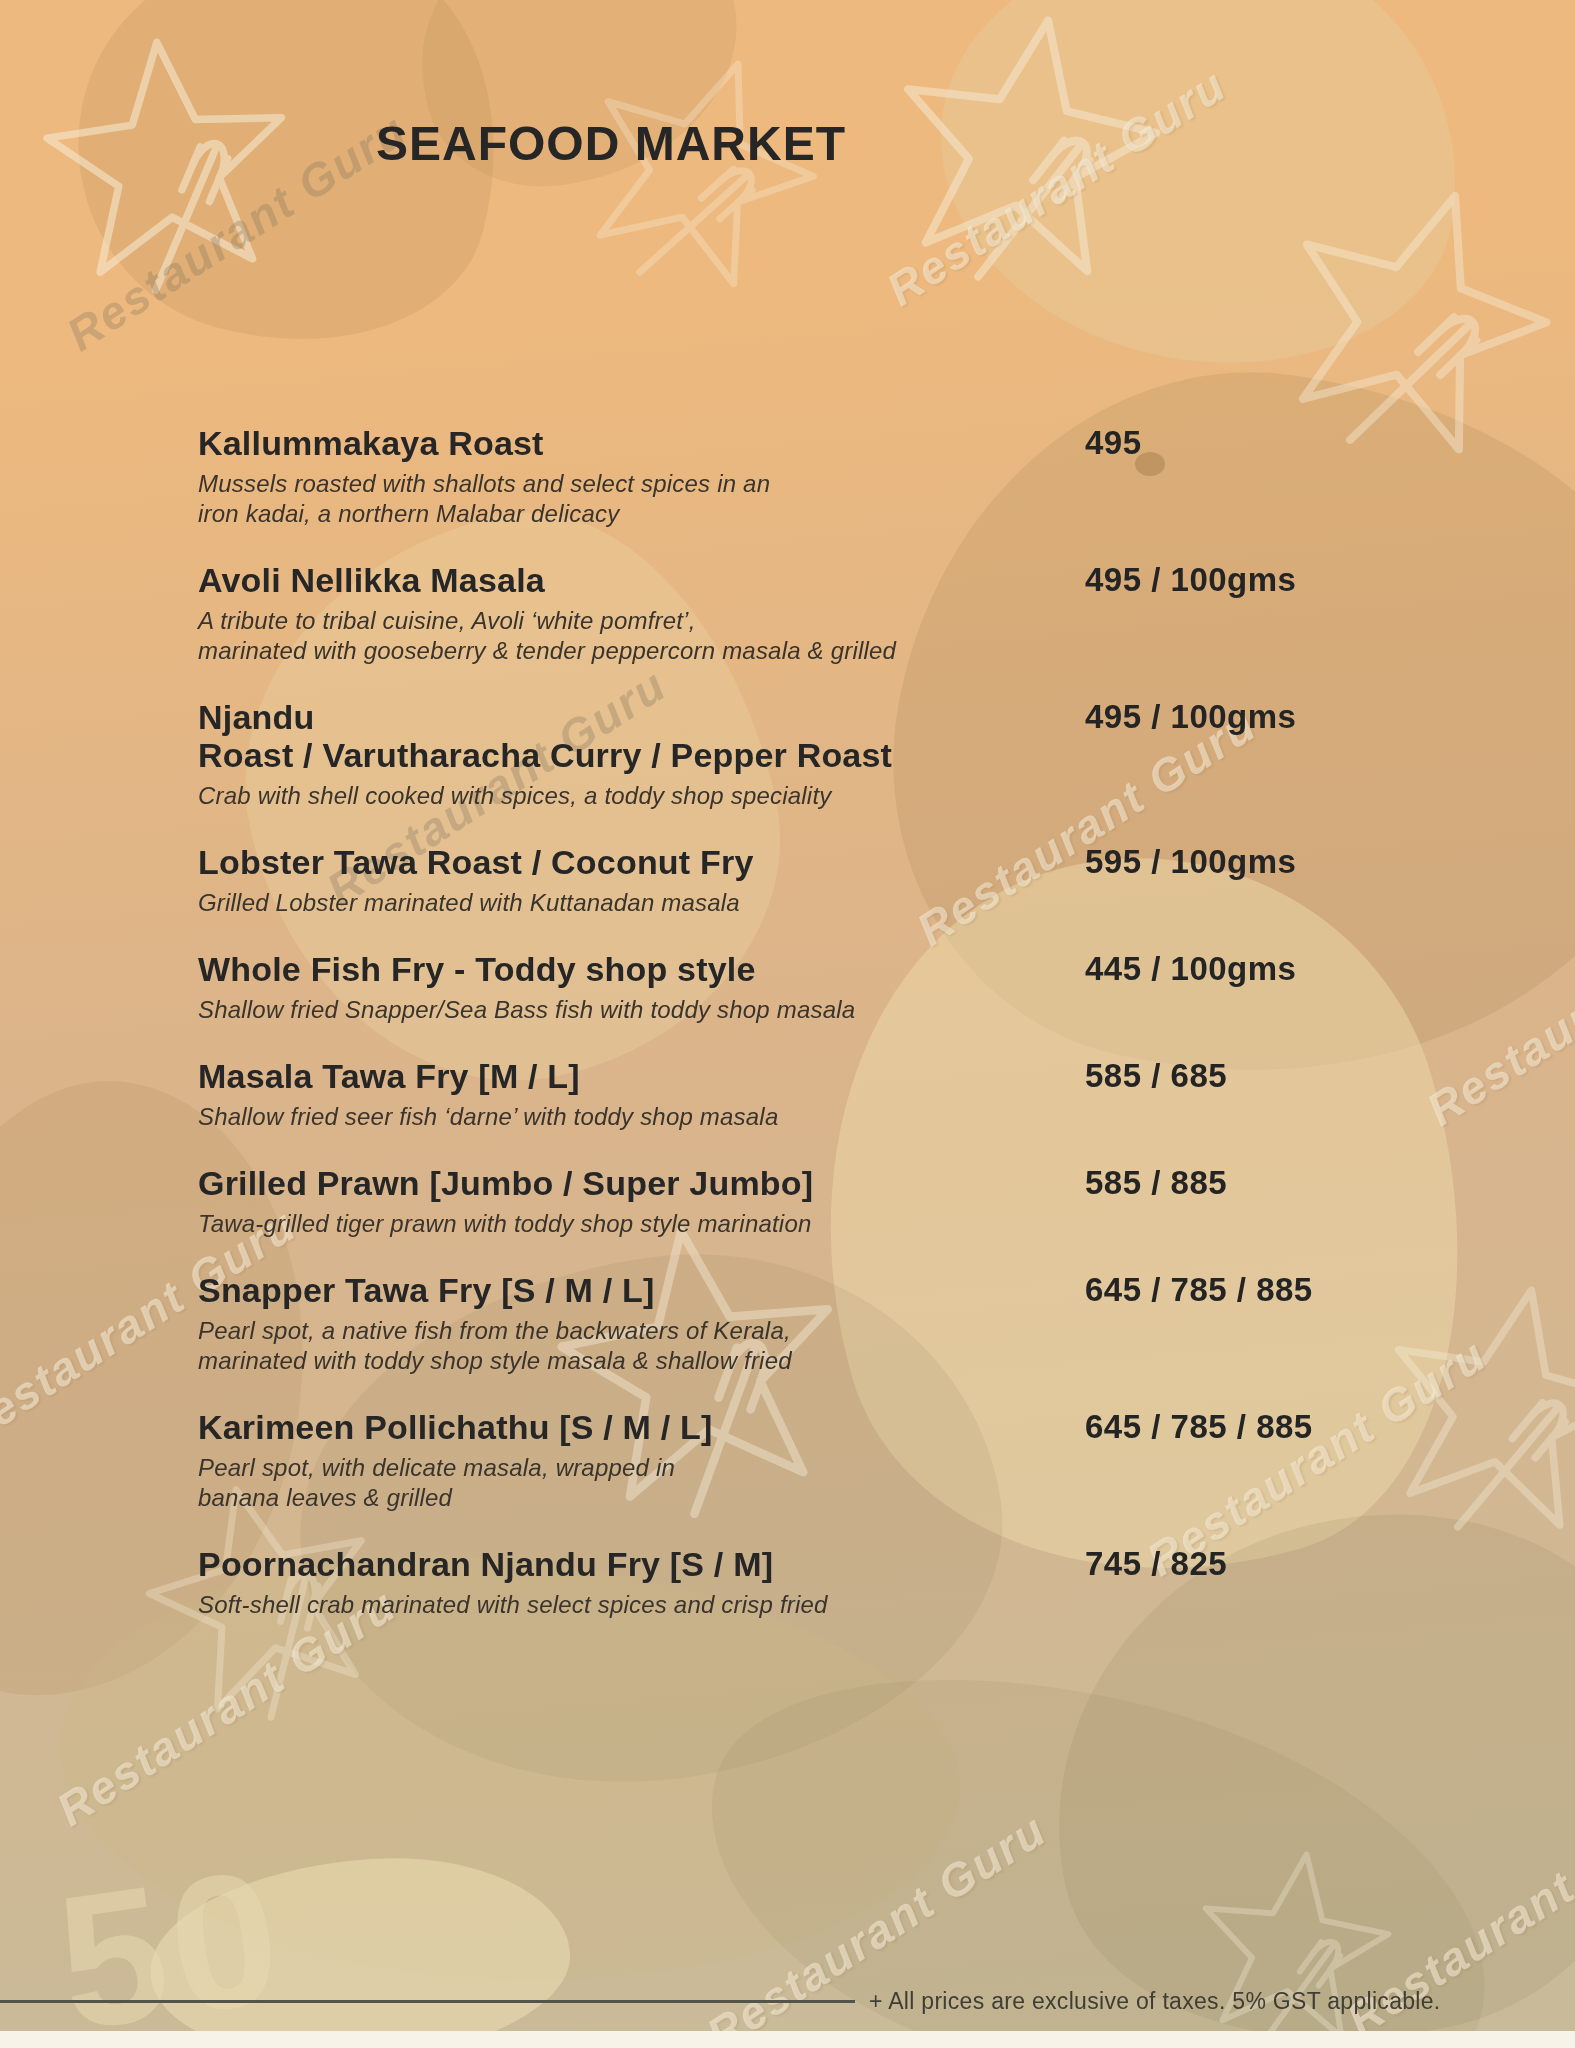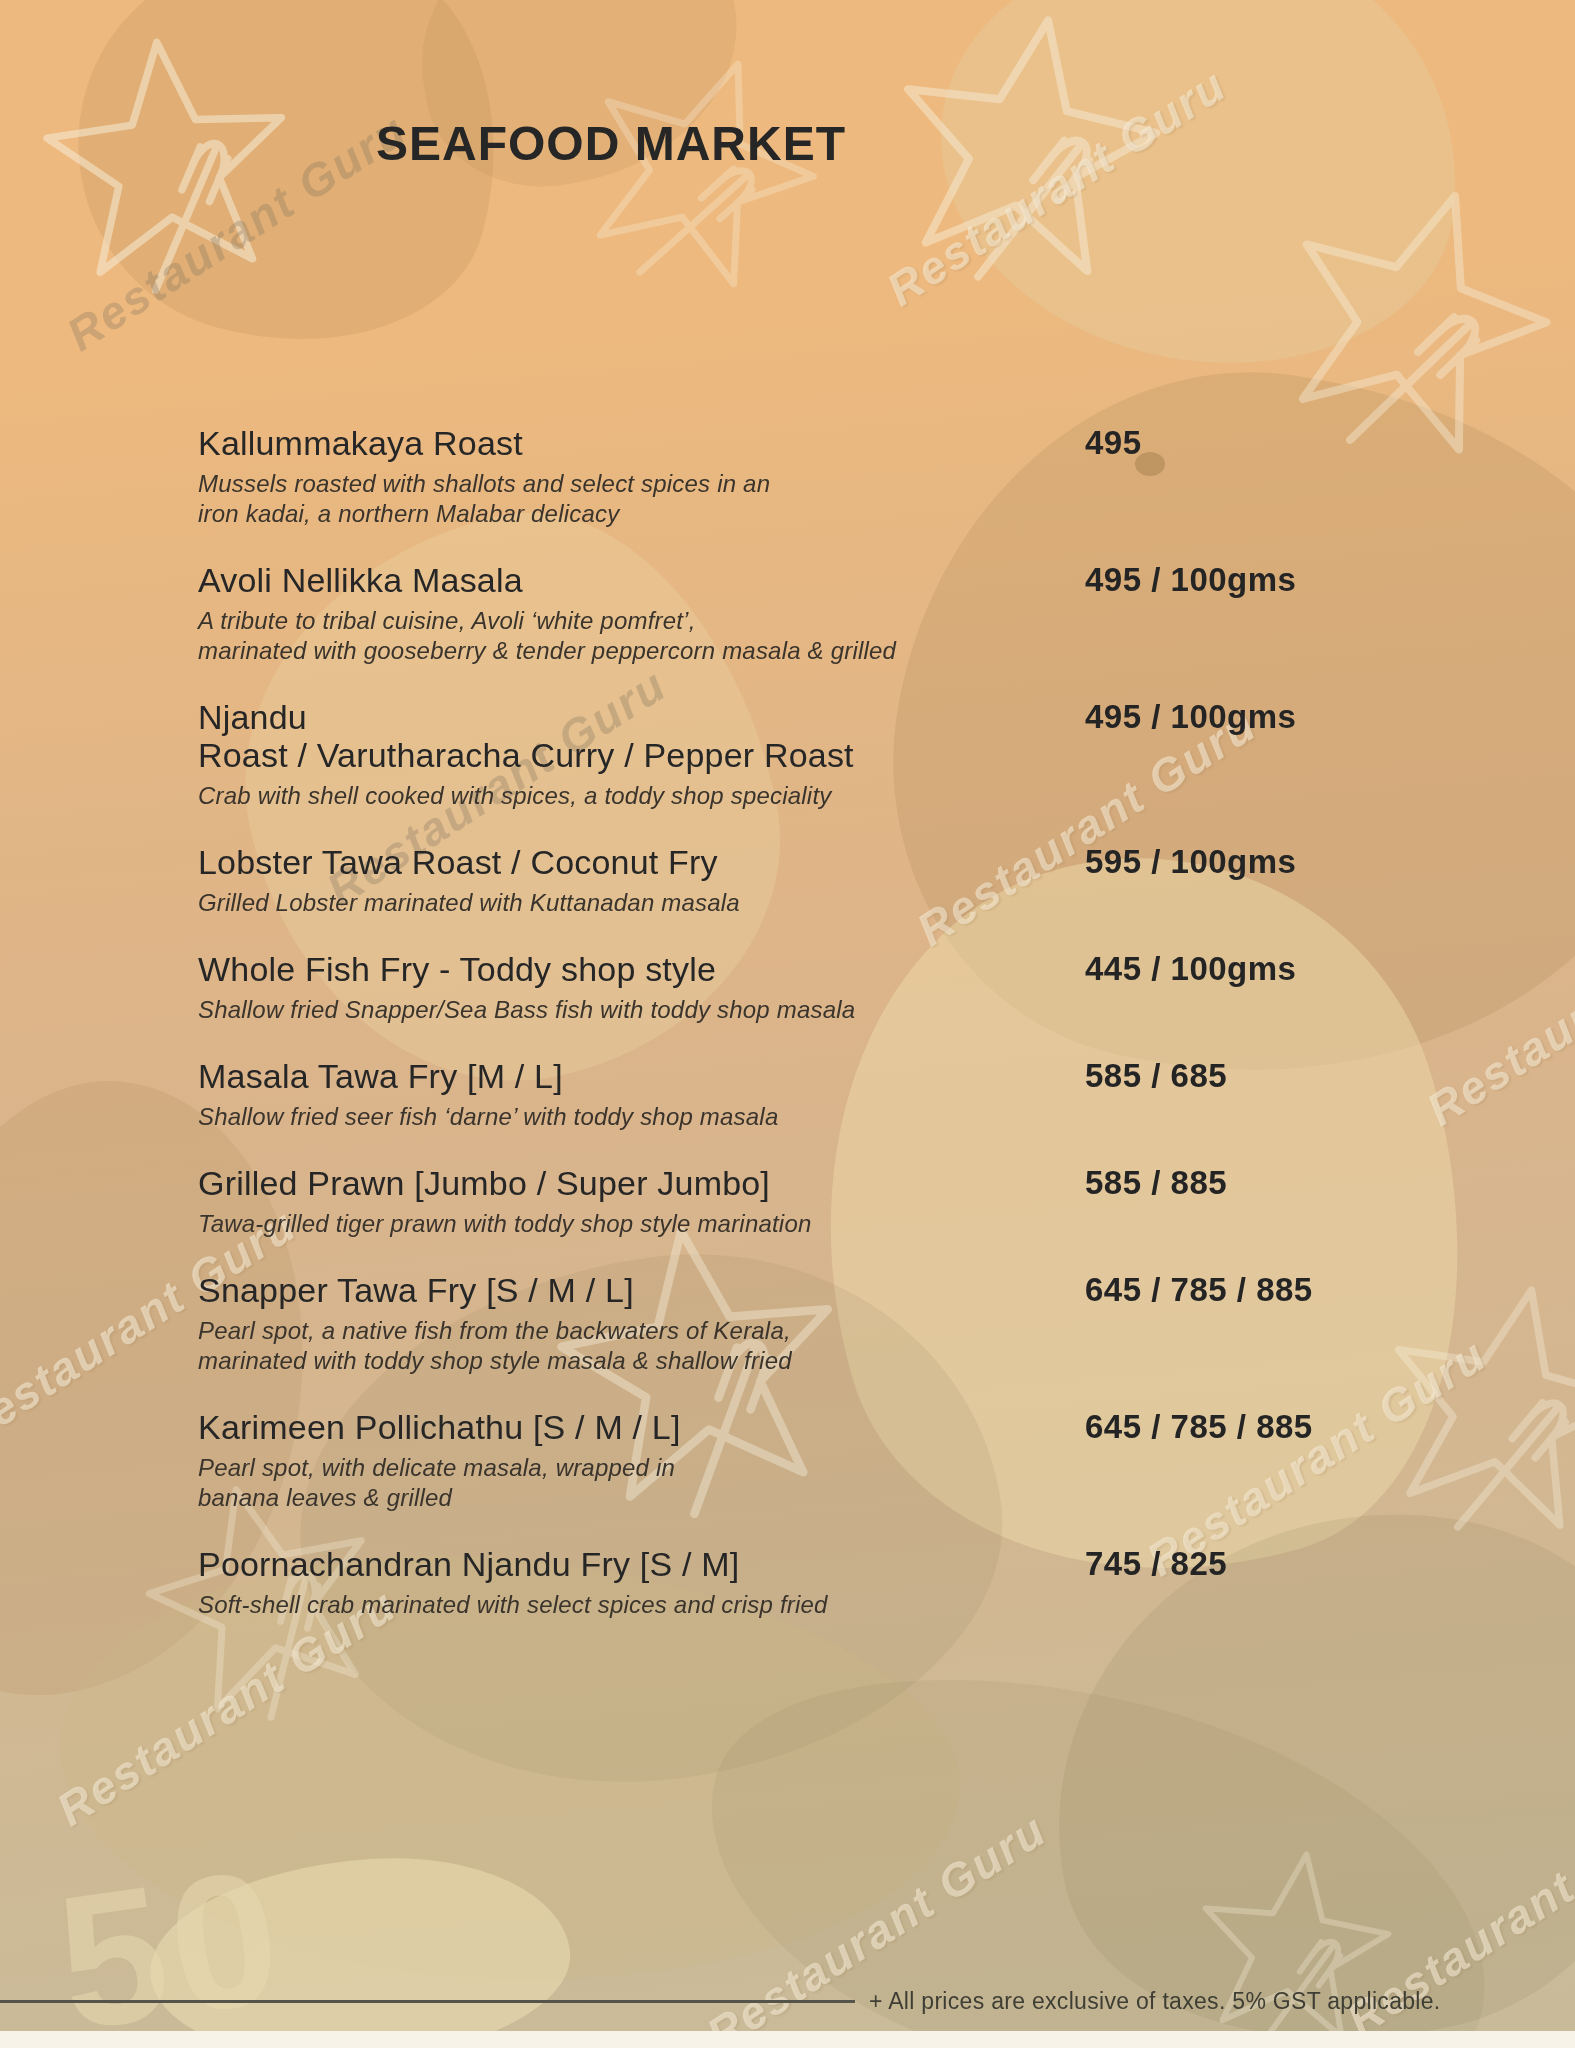--- a/index.html
+++ b/index.html
@@ -46,21 +46,21 @@
     font-family:cursive,"DejaVu Sans",sans-serif;
     font-style:italic;
     font-size:29px;line-height:40px;letter-spacing:.5px;
     color:#32291c;
   }
   
   .menu{position:absolute;left:198px;top:424px;width:1312px;}
   .menu-item{display:flex;align-items:flex-start;margin-bottom:32px;}
   .item-text{flex:0 0 887px;width:887px;}
   .item-name{
-    font-size:34px;line-height:38px;font-weight:400;
+    font-size:34px;line-height:38px;font-weight:700;
     letter-spacing:.2px;color:var(--ink,#262626);white-space:pre;
   }
   .item-desc{
     margin-top:7px;font-size:24px;line-height:30px;
     font-style:italic;letter-spacing:.2px;
     color:var(--description-ink,#3a342c);white-space:pre;
   }
   .item-price{
     font-size:33px;line-height:38px;font-weight:700;
     letter-spacing:.5px;color:var(--price-ink,#242424);white-space:nowrap;

